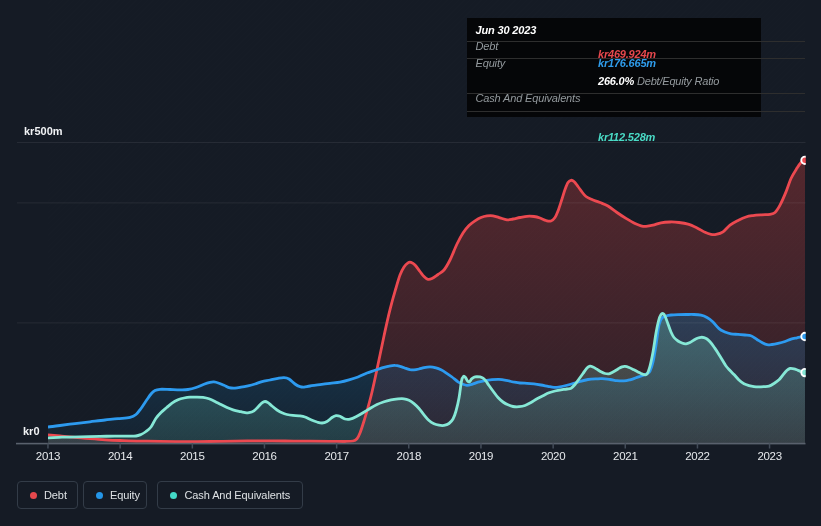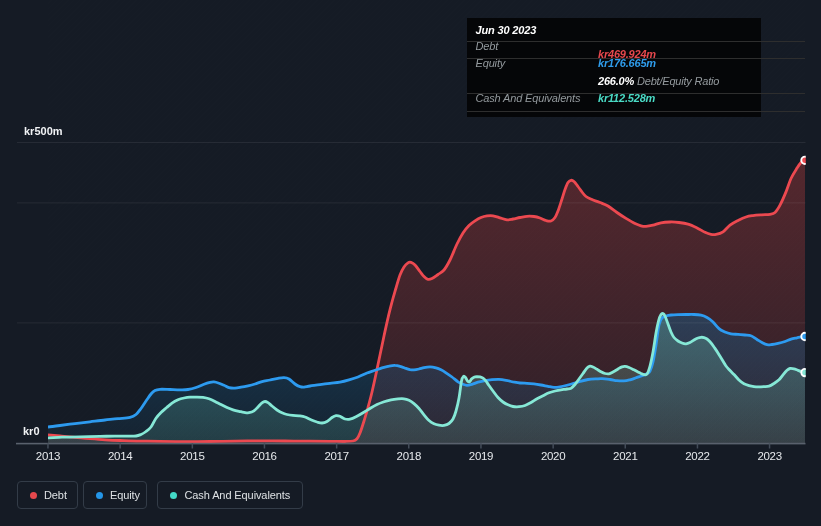--- a/index.html
+++ b/index.html
@@ -97,21 +97,21 @@
 <div id="tooltip">
   <div class="trow" style="top:6.7px;font-weight:700;color:#ffffff;">Jun 30 2023</div>
   <div class="sep" style="top:23.3px;"></div>
   <div class="trow" style="top:23px;"><span class="lab">Debt</span><span class="val" style="color:#e5484d;margin-top:8px;">kr469.924m</span></div>
   <div class="sep" style="top:39.9px;"></div>
   <div class="trow" style="top:40.3px;"><span class="lab">Equity</span><span class="val" style="color:#2f9ceb;">kr176.665m</span></div>
   <div class="trow" style="top:57.8px;">
         <span class="val" style="color:#ffffff;">266.0% <span style="color:#949a9e;font-weight:400;">Debt/Equity Ratio</span></span>
       </div>
   <div class="sep" style="top:74.9px;"></div>
-  <div class="trow" style="top:74.6px;"><span class="lab">Cash And Equivalents</span><span class="val" style="color:#4adbc6;">kr112.528m</span></div>
+  <div class="trow" style="top:74.6px;"><span class="lab">Cash And Equivalents</span><span class="val" style="color:#4adbc6;margin-top:39px;">kr112.528m</span></div>
   <div class="sep" style="top:92.8px;"></div>
 </div>
 
 <div id="legend">
   <div class="lbox" style="left:0px;width:59px;">
     <div class="dot" style="left:12px;background:#e5484d;"></div>
     <div class="ltxt" style="left:26.5px;">Debt</div>
   </div>
   <div class="lbox" style="left:66px;width:62px;">
     <div class="dot" style="left:12px;background:#2496e8;"></div>

